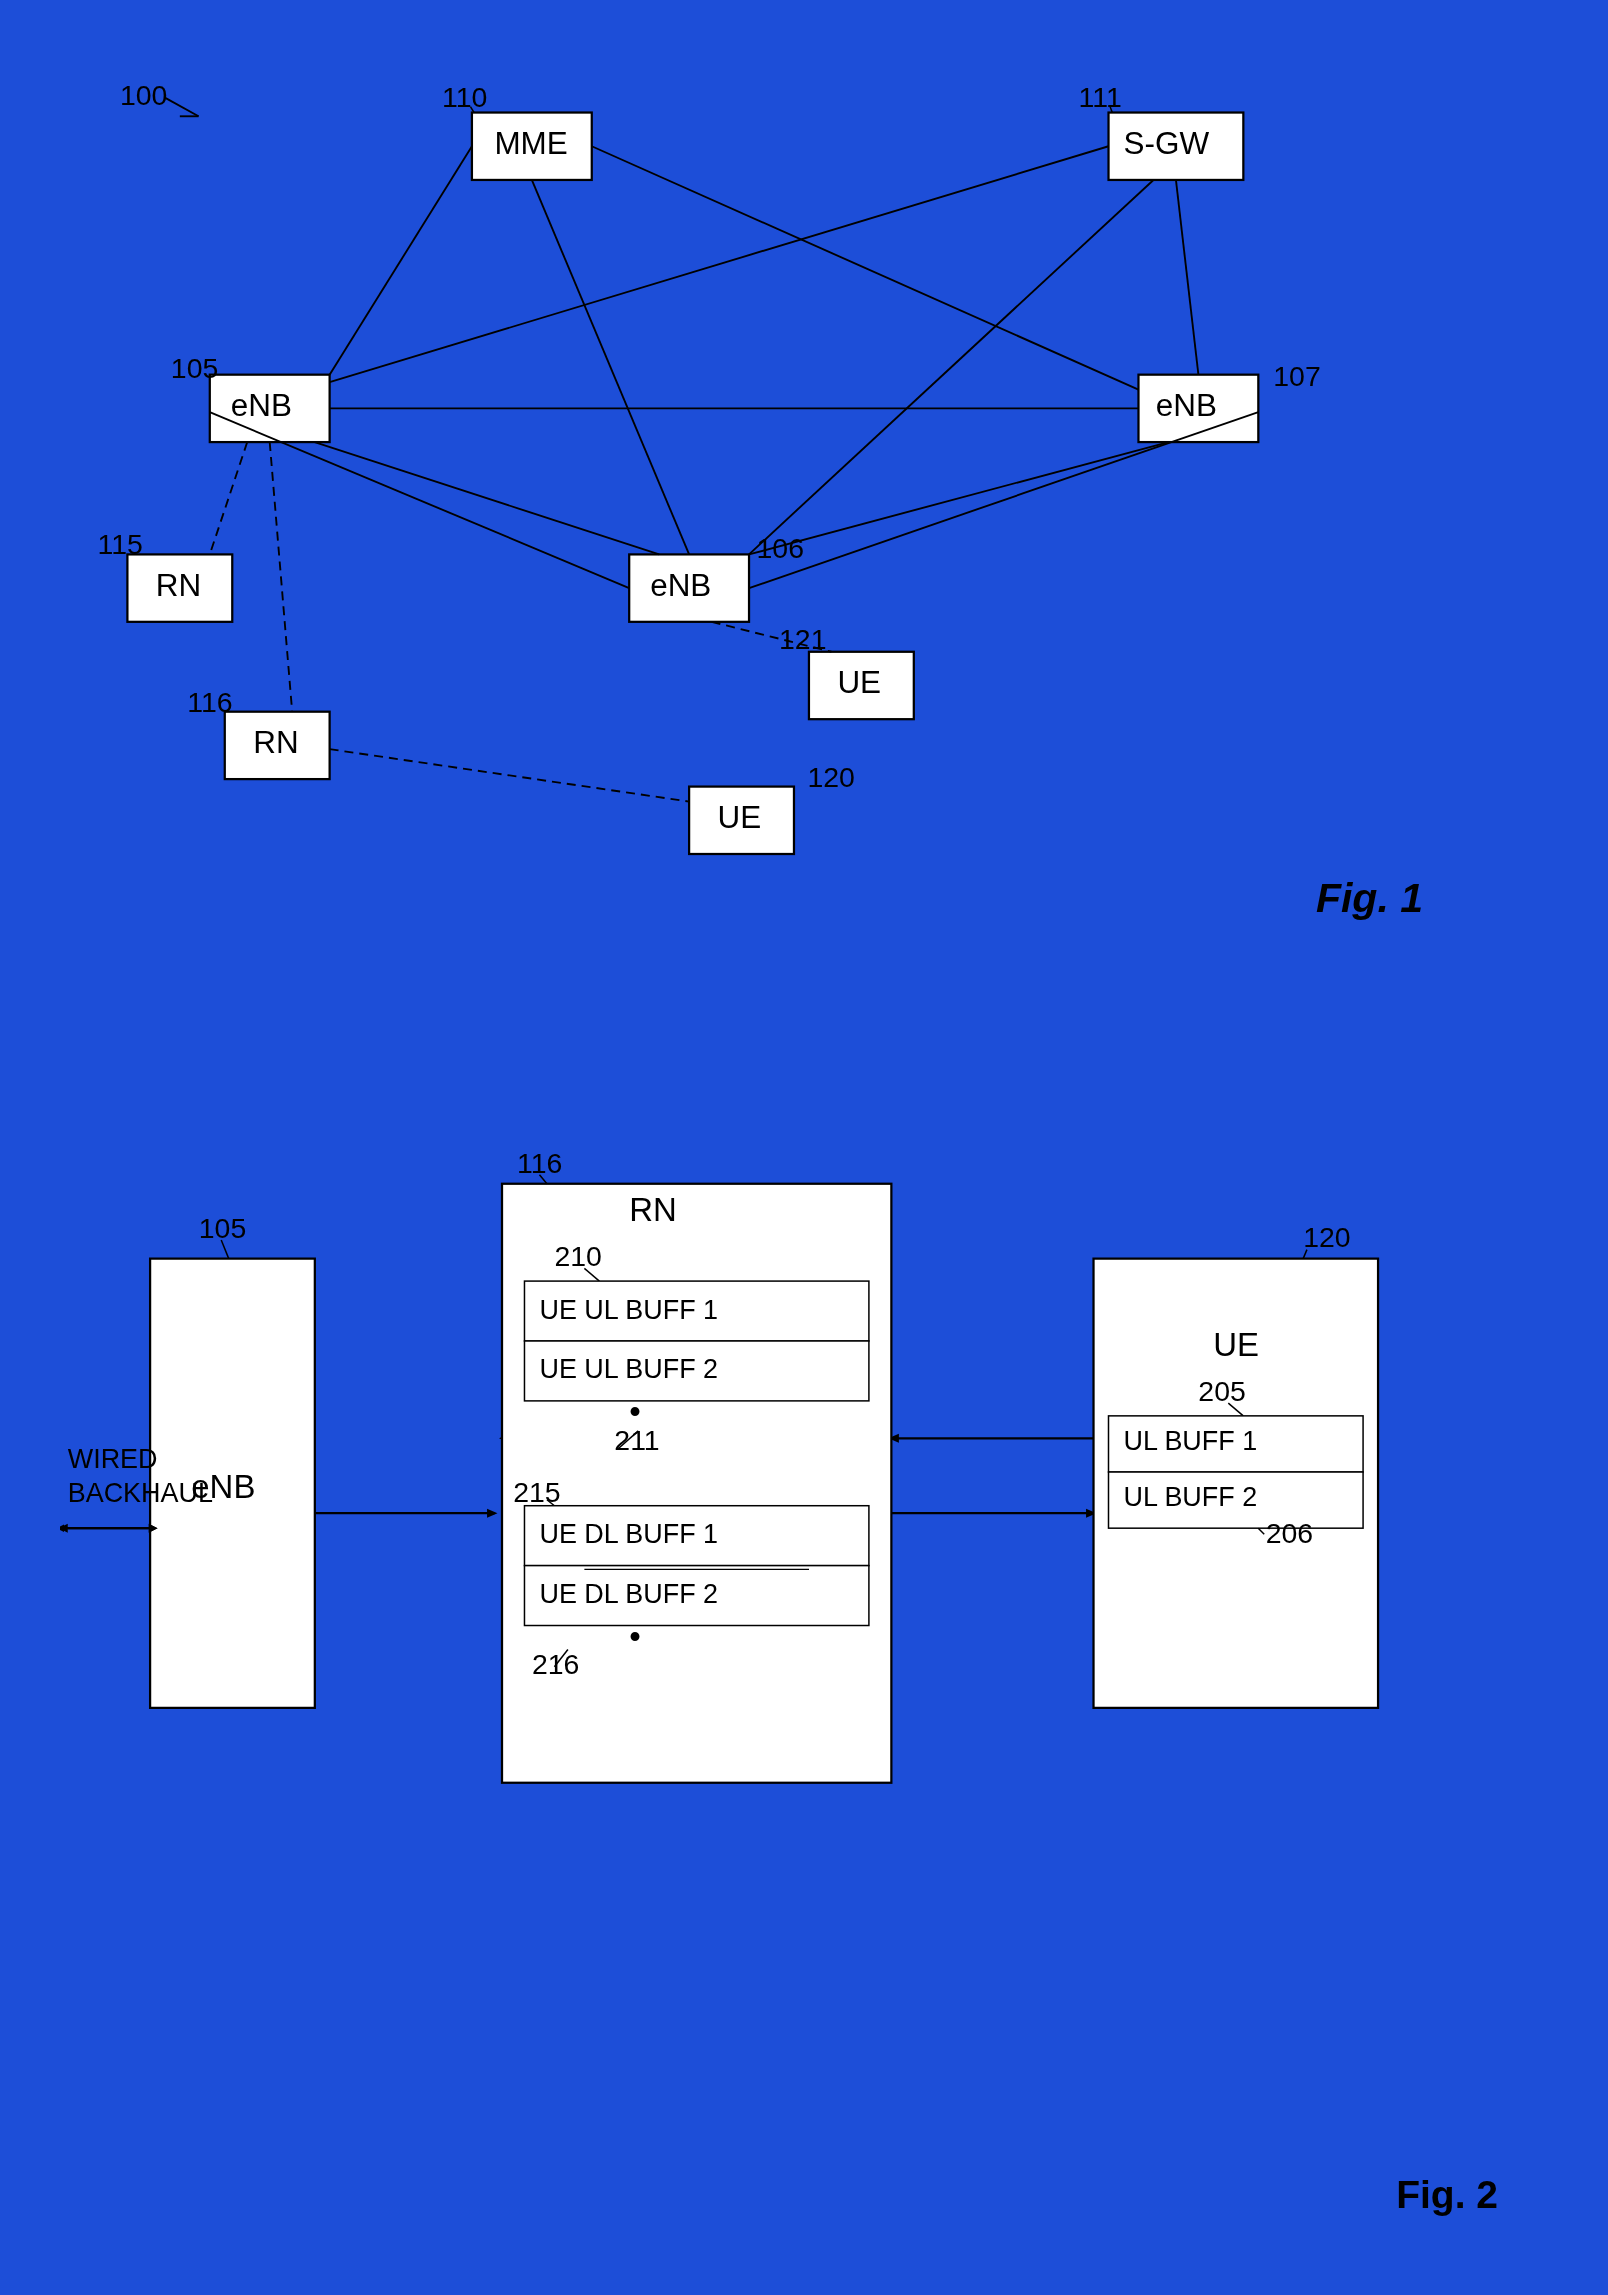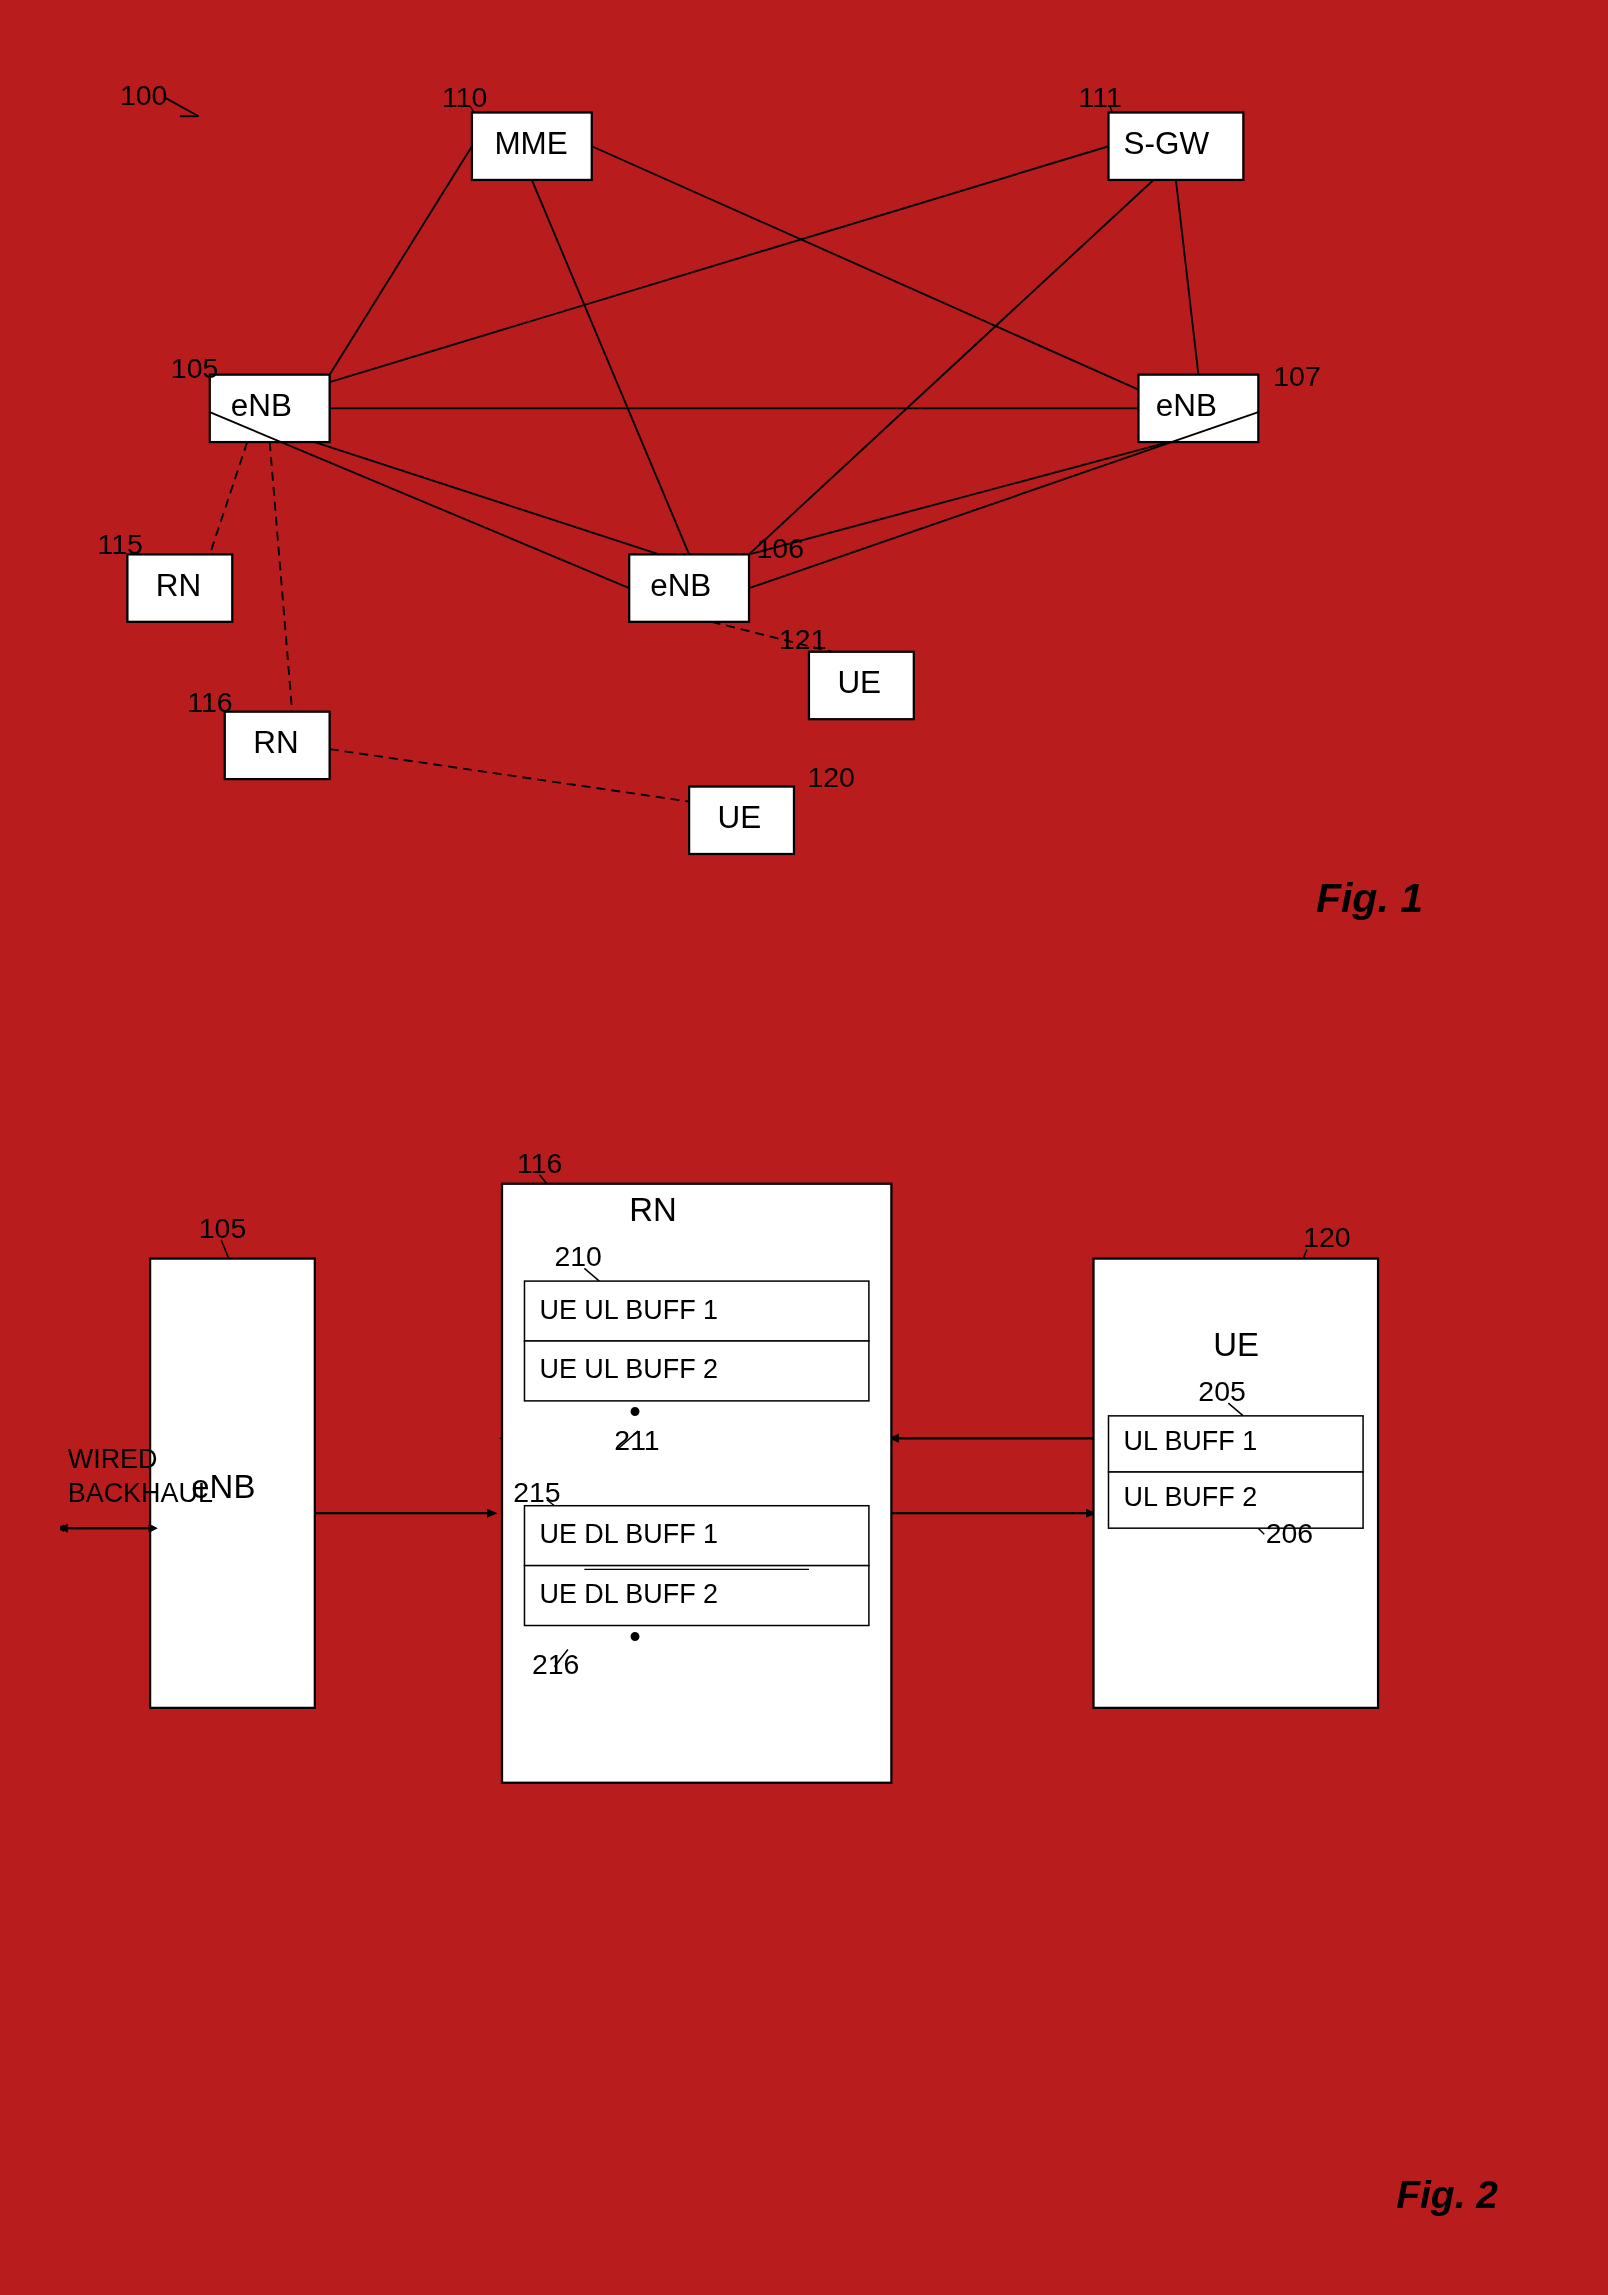--- a/index.html
+++ b/index.html
@@ -9,21 +9,21 @@
       width: 1609px;
       height: 2295px;
       position: relative;
       overflow: hidden;
     }
 
     .page {
       width: 1609px;
       height: 2295px;
       position: relative;
-      background: #b91c1c;
+      background: #1d4ed8;
     }
 
     
     .fig1-container {
       position: absolute;
       top: 45px;
       left: 60px;
       width: 1423px;
       height: 899px;
     }
@@ -53,21 +53,20 @@
       left: 60px;
       width: 1498px;
       height: 1198px;
     }
 
     .fig2-title {
       position: absolute;
       bottom: 15px;
       right: 60px;
       font-size: 39px;
-      font-style: italic;
       font-weight: bold;
     }
 
     .fig2-svg {
       position: absolute;
       top: 0;
       left: 0;
       width: 100%;
       height: 100%;
     }

